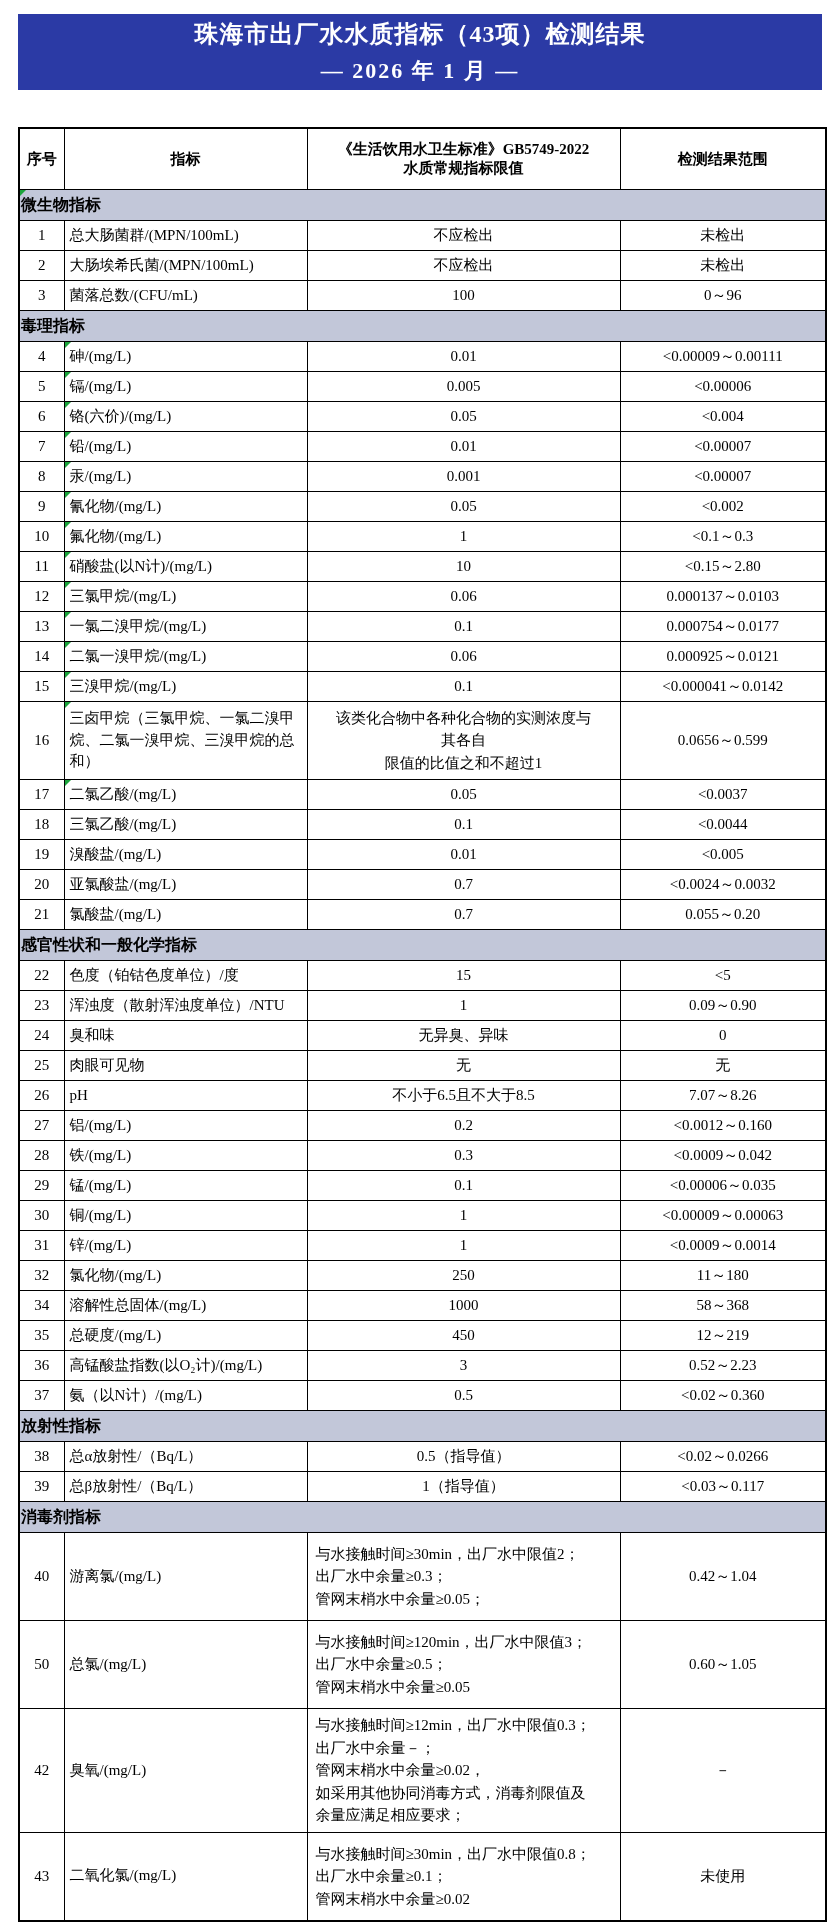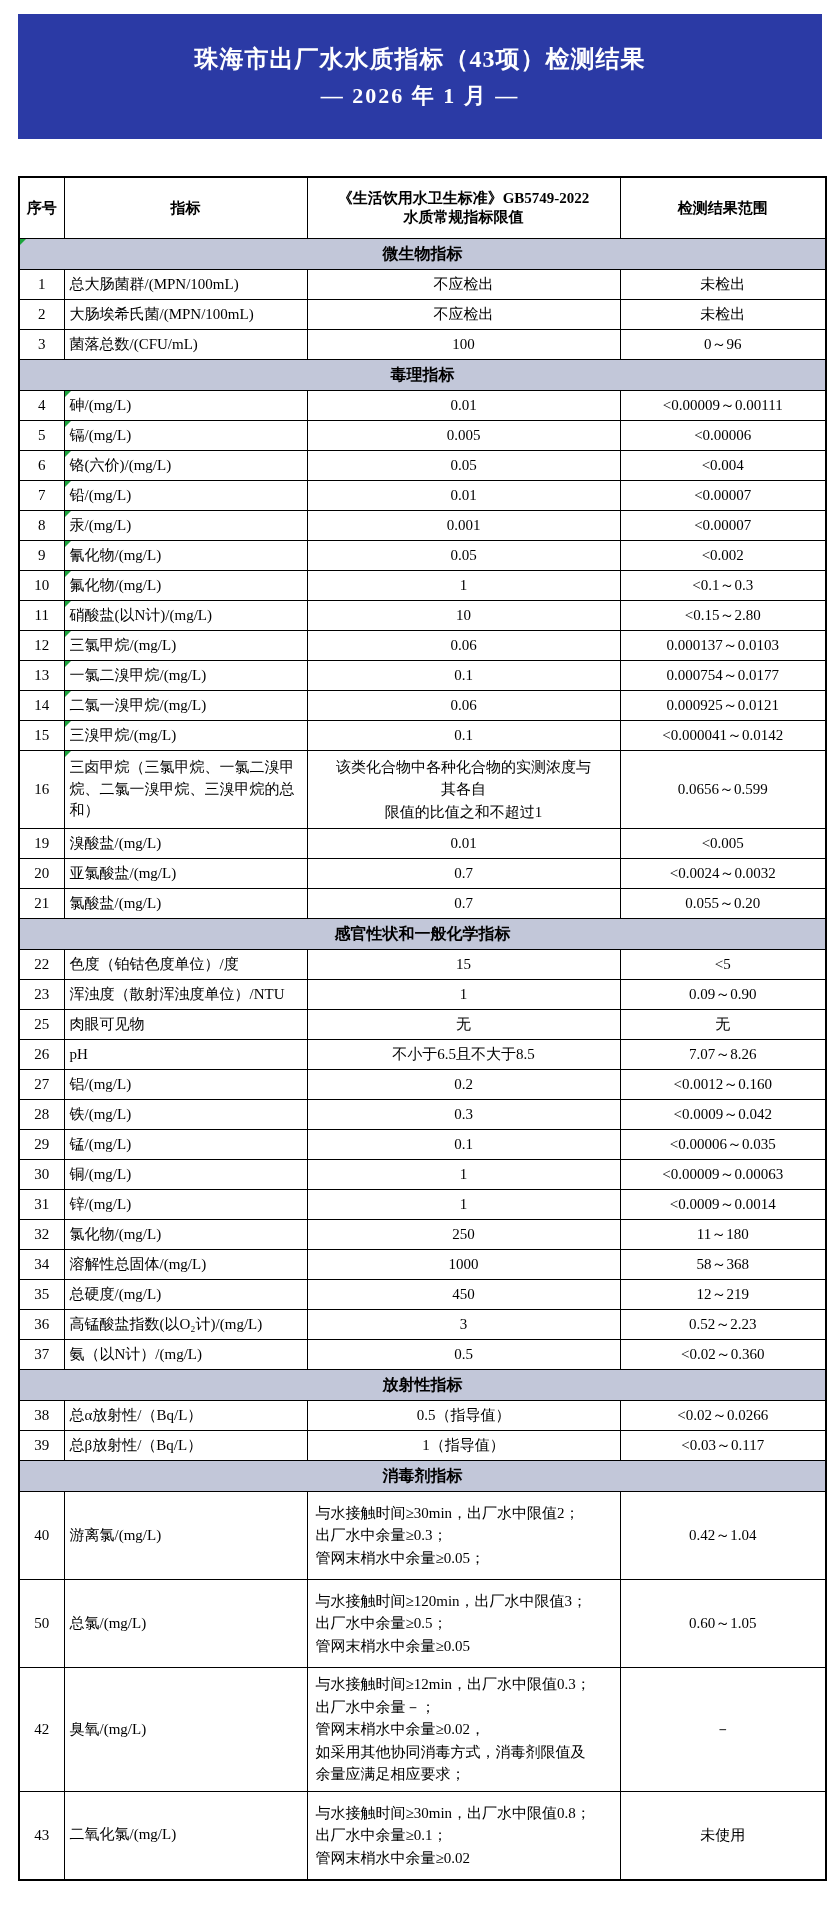--- a/index.html
+++ b/index.html
@@ -1,33 +1,33 @@
 <!DOCTYPE html>
 <html style="--banner-bg: #2b3aa5; --banner-text: #ffffff; --section-bg: #c2c7d9; --border: #000000; --mark-green: #1ca53c;"><head>
 <meta charset="utf-8">
 <style>
   html,body{margin:0;padding:0;}
   body{
     width:840px;height:1925px;background:#ffffff;overflow:hidden;
     font-family:"Liberation Serif","DejaVu Serif",serif;color:#000;
   }
   .banner{
-    margin:14px 18px 0 18px;height:125px;background:var(--banner-bg,#2b3aa5);
+    margin:14px 18px 0 18px;height:76px;background:var(--banner-bg,#2b3aa5);
     color:var(--banner-text,#fff);text-align:center;
     display:flex;flex-direction:column;justify-content:center;gap:6px;
   }
   .banner .t1{font-size:24px;font-weight:bold;letter-spacing:1px;}
   .banner .t2{font-size:22px;font-weight:bold;letter-spacing:2px;}
   table.wq{
     border-collapse:collapse;table-layout:fixed;width:807px;
     margin:37px 0 0 18px;border:2px solid var(--border,#000);
   }
   .wq th,.wq td{border:1px solid var(--border,#000);overflow:hidden;vertical-align:middle;}
   .wq thead th{height:56px;font-size:15px;font-weight:bold;text-align:center;white-space:pre-line;padding:2px 4px;}
-  tr.section td{height:28px;background:var(--section-bg,#c2c7d9);font-weight:bold;font-size:16px;text-align:center;position:relative;}
+  tr.section td{height:28px;background:var(--section-bg,#c2c7d9);font-weight:bold;font-size:16px;position:relative;}
   tr.data{height:30px;}
   td.no{text-align:center;font-size:15px;}
   td.ind{text-align:left;font-size:15px;padding:2px 3px 2px 5px;position:relative;line-height:1.45;}
   td.lim{text-align:center;font-size:15px;white-space:pre-line;padding:2px 22px;line-height:1.5;font-family:Liberation Serif, serif;}
   td.lim.left{text-align:left;padding-left:8px;}
   td.res{text-align:center;font-size:15px;}
   .corner-mark{
     position:absolute;top:0;left:0;width:0;height:0;
     border-top:6px solid var(--mark-green,#1ca53c);border-right:6px solid transparent;
   }
@@ -171,21 +171,33 @@
   </tr>
 
   <tr class="data" style="height: 78px;">
     <td class="no">16</td>
     <td class="ind">三卤甲烷（三氯甲烷、一氯二溴甲烷、二氯一溴甲烷、三溴甲烷的总和）<span class="corner-mark"></span></td>
     <td class="lim">该类化合物中各种化合物的实测浓度与其各自
 限值的比值之和不超过1</td>
     <td class="res">0.0656～0.599</td>
   </tr>
 
-
+  <tr class="data">
+    <td class="no">17</td>
+    <td class="ind">二氯乙酸/(mg/L)<span class="corner-mark"></span></td>
+    <td class="lim">0.05</td>
+    <td class="res">&lt;0.0037</td>
+  </tr>
+
+  <tr class="data">
+    <td class="no">18</td>
+    <td class="ind">三氯乙酸/(mg/L)</td>
+    <td class="lim">0.1</td>
+    <td class="res">&lt;0.0044</td>
+  </tr>
 
   <tr class="data">
     <td class="no">19</td>
     <td class="ind">溴酸盐/(mg/L)</td>
     <td class="lim">0.01</td>
     <td class="res">&lt;0.005</td>
   </tr>
 
   <tr class="data">
     <td class="no">20</td>
@@ -212,20 +224,26 @@
     <td class="res">&lt;5</td>
   </tr>
 
   <tr class="data">
     <td class="no">23</td>
     <td class="ind">浑浊度（散射浑浊度单位）/NTU</td>
     <td class="lim">1</td>
     <td class="res">0.09～0.90</td>
   </tr>
 
+  <tr class="data">
+    <td class="no">24</td>
+    <td class="ind">臭和味</td>
+    <td class="lim">无异臭、异味</td>
+    <td class="res">0</td>
+  </tr>
 
   <tr class="data">
     <td class="no">25</td>
     <td class="ind">肉眼可见物</td>
     <td class="lim">无</td>
     <td class="res">无</td>
   </tr>
 
   <tr class="data">
     <td class="no">26</td>

